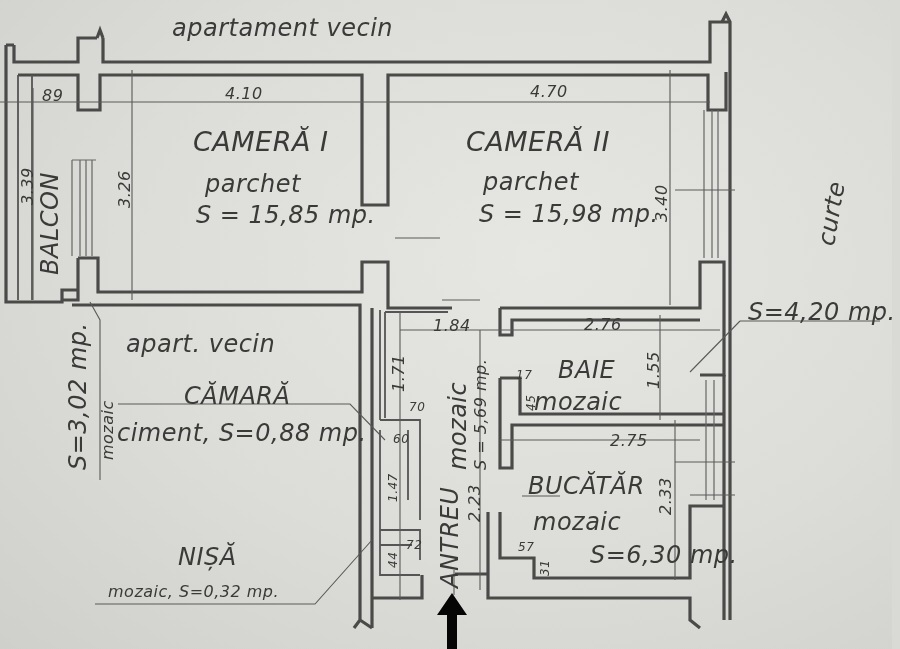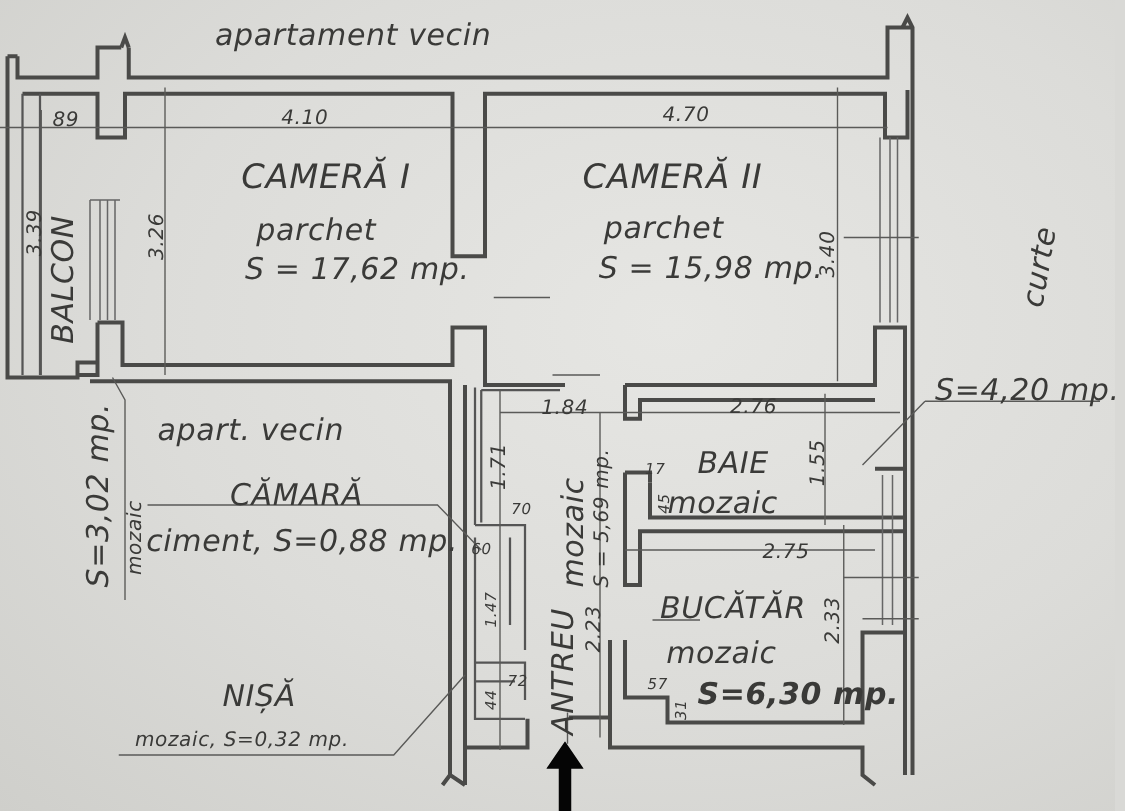--- a/index.html
+++ b/index.html
@@ -83,21 +83,21 @@
     <path class="dim" d="M522 496 L560 496"></path>
     <path class="dim" d="M454 570 L454 595"></path>
   </svg>
 
   <div class="lbl sub" style="left:172px; top:14px;">apartament vecin</div>
   <div class="lbl sub" style="left:126px; top:330px;">apart. vecin</div>
   <div class="lbl sub rot85" style="left:812px; top:243px;">curte</div>
 
   <div class="lbl title" style="left:193px; top:126px;">CAMERĂ I</div>
   <div class="lbl sub" style="left:205px; top:170px;">parchet</div>
-  <div class="lbl sub" style="left:196px; top:201px;">S = 17,62 mp.</div>
+  <div class="lbl sub" style="left:196px; top:201px;">S = 15,85 mp.</div>
 
   <div class="lbl title" style="left:466px; top:126px;">CAMERĂ II</div>
   <div class="lbl sub" style="left:483px; top:168px;">parchet</div>
   <div class="lbl sub" style="left:479px; top:200px;">S = 15,98 mp.</div>
 
   <div class="lbl sub rot" style="left:36px; top:275px;">BALCON</div>
   <div class="lbl sub rot" style="left:64px; top:470px;">S=3,02 mp.</div>
   <div class="lbl small rot" style="left:98px; top:460px;">mozaic</div>
 
   <div class="lbl sub" style="left:184px; top:382px;">CĂMARĂ</div>
@@ -106,40 +106,40 @@
   <div class="lbl sub rot" style="left:436px; top:588px;">ANTREU</div>
   <div class="lbl sub rot" style="left:444px; top:470px;">mozaic</div>
   <div class="lbl small rot" style="left:471px; top:470px;">S = 5,69 mp.</div>
 
   <div class="lbl sub" style="left:542px; top:356px;margin-left:16px;">BAIE</div>
   <div class="lbl sub" style="left:534px; top:388px;">mozaic</div>
   <div class="lbl sub" style="left:748px; top:298px;">S=4,20 mp.</div>
 
   <div class="lbl sub" style="left:528px; top:472px;">BUCĂTĂR</div>
   <div class="lbl sub" style="left:533px; top:508px;">mozaic</div>
-  <div class="lbl sub" style="left:558px; top:541px;font-weight:bold;">S=6,30 mp.</div>
+  <div class="lbl sub" style="left:590px; top:541px;">S=6,30 mp.</div>
 
   <div class="lbl sub" style="left:178px; top:543px;">NIȘĂ</div>
   <div class="lbl small" style="left:108px; top:582px;">mozaic, S=0,32 mp.</div>
 
   <div class="lbl small" style="left:42px; top:86px;">89</div>
   <div class="lbl small" style="left:225px; top:84px;">4.10</div>
   <div class="lbl small" style="left:530px; top:82px;">4.70</div>
   <div class="lbl small rot" style="left:18px; top:205px;">3.39</div>
   <div class="lbl small rot" style="left:115px; top:208px;">3.26</div>
   <div class="lbl small rot" style="left:652px; top:222px;">3.40</div>
   <div class="lbl small" style="left:433px; top:316px;">1.84</div>
   <div class="lbl small" style="left:584px; top:315px;">2.76</div>
   <div class="lbl small rot" style="left:644px; top:389px;">1.55</div>
   <div class="lbl small" style="left:584px; top:431px;margin-left:26px;">2.75</div>
   <div class="lbl small rot" style="left:656px; top:515px;">2.33</div>
   <div class="lbl small rot" style="left:389px; top:392px;">1.71</div>
   <div class="lbl small rot" style="left:465px; top:522px;">2.23</div>
   <div class="lbl tiny" style="left:409px; top:400px;">70</div>
-  <div class="lbl tiny" style="left:377px; top:432px;">60</div>
+  <div class="lbl tiny" style="left:393px; top:432px;">60</div>
   <div class="lbl tiny rot" style="left:386px; top:502px;">1.47</div>
   <div class="lbl tiny rot" style="left:386px; top:568px;">44</div>
   <div class="lbl tiny" style="left:406px; top:538px;">72</div>
   <div class="lbl tiny" style="left:492px; top:368px;margin-left:24px;">17</div>
   <div class="lbl tiny rot" style="left:524px; top:411px;">45</div>
   <div class="lbl tiny" style="left:518px; top:540px;">57</div>
   <div class="lbl tiny rot" style="left:538px; top:576px;">31</div>
 
   <svg id="entry-arrow" viewBox="0 0 30 56">
     <polygon points="15,0 30,22 20,22 20,56 10,56 10,22 0,22" fill="#050505"></polygon>

